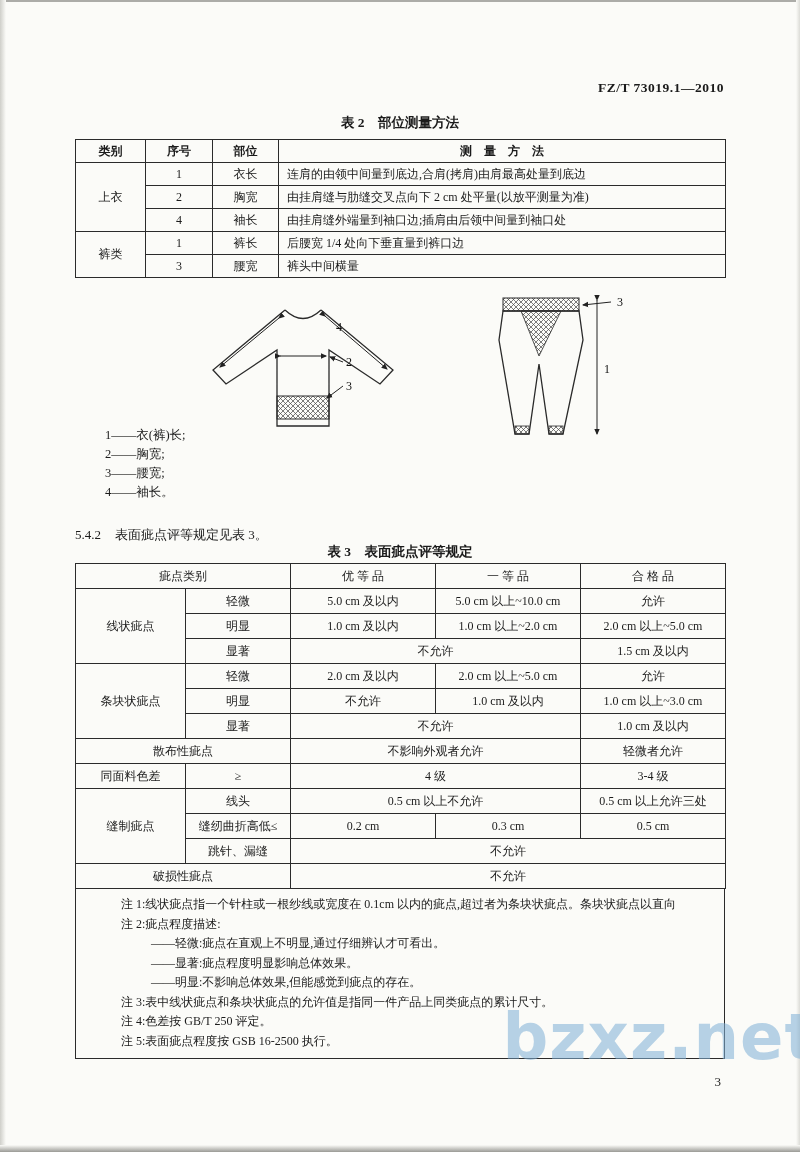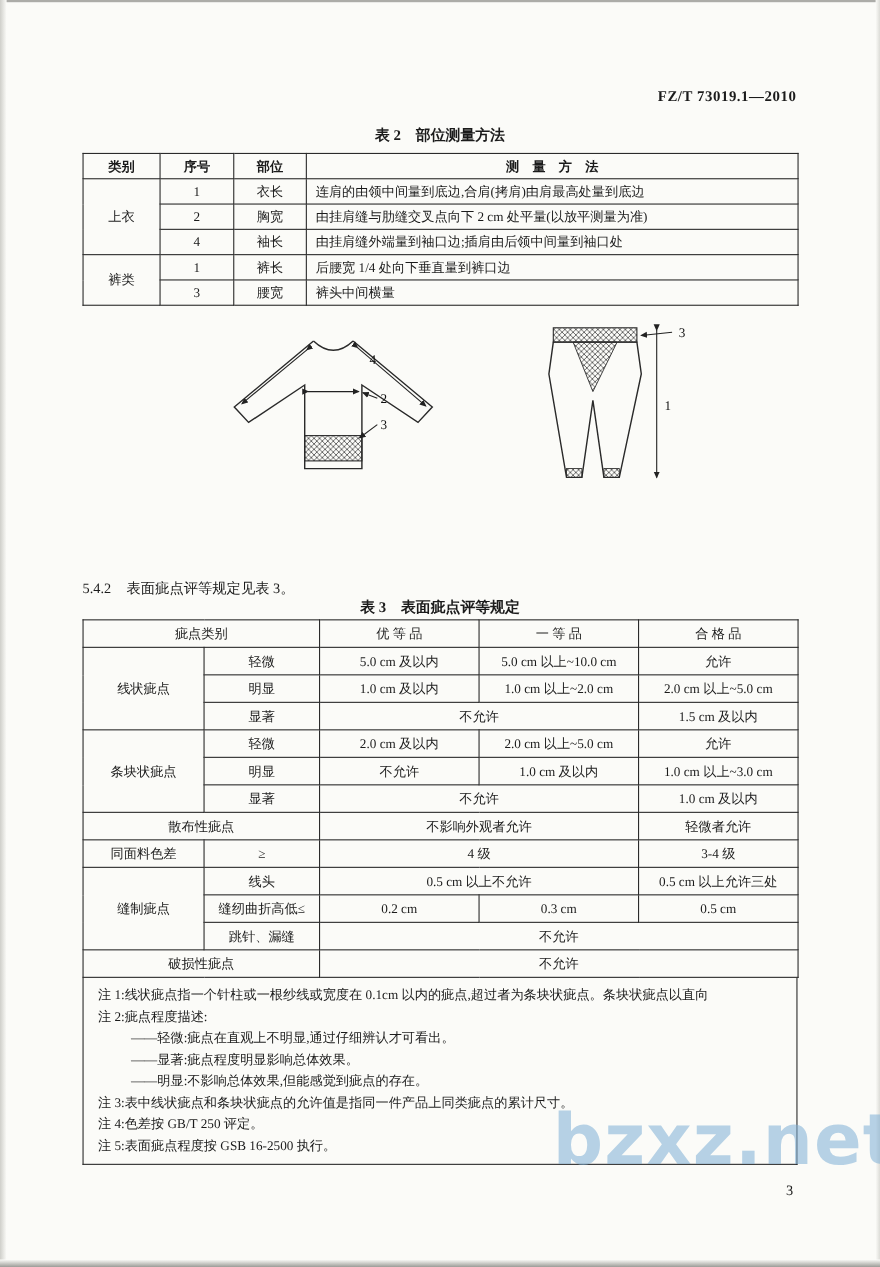--- a/index.html
+++ b/index.html
@@ -37,21 +37,21 @@
   .t3-wrap { position:absolute; top:563px; left:75px; width:650px; }
   .t3 { width:650px; }
   .t3 td { height:25px; }
   .t3 tr.hdr td { font-weight:normal; }
 
   .notes {
     border-left:1px solid #2b2b2b; border-right:1px solid #2b2b2b; border-bottom:1px solid #2b2b2b;
     padding:6px 10px 7px 13px;
     font-size:12px; line-height:19.5px;
   }
-  .note-line { white-space:nowrap; }
+  .note-line { white-space:nowrap;margin-left:32px; }
   .note-line.cont { padding-left:30px; }
 
   .figure { position:absolute; top:292px; left:75px; width:650px; height:155px; }
   .fig-shirt { position:absolute; left:118px; top:4px; }
   .fig-pants { position:absolute; left:396px; top:0; }
   .fig-label { font-family:"Liberation Serif", serif; font-size:12px; fill:#111; }
 
   .legend { position:absolute; top:426px; left:105px; font-size:12.5px; line-height:19px; }
   .section-line { position:absolute; top:526px; left:75px; font-size:13px; }
   .section-line .num { margin-right:14px; }
@@ -165,20 +165,26 @@
       <rect x="78" y="134" width="14" height="8" fill="url(#hatchB)" stroke="#2a2a2a" stroke-width="0.8"></rect>
       <g stroke="#222" stroke-width="1">
         <line x1="126" y1="8" x2="126" y2="142" marker-start="url(#arrB)" marker-end="url(#arrB)"></line>
         <line x1="140" y1="10" x2="112" y2="13" marker-end="url(#arrB)"></line>
       </g>
       <text class="fig-label" x="146" y="14">3</text>
       <text class="fig-label" x="133" y="81">1</text>
     </svg>
   </div>
 
+  <div class="legend">
+    <div class="legend-line">1——衣(裤)长;</div>
+    <div class="legend-line">2——胸宽;</div>
+    <div class="legend-line">3——腰宽;</div>
+    <div class="legend-line">4——袖长。</div>
+  </div>
 
 
   <div class="section-line">
     <span class="num">5.4.2</span><span>表面疵点评等规定见表 3。</span>
   </div>
 
   <div class="t3-title">表 3　表面疵点评等规定</div>
 
   <div class="t3-wrap">
     <table class="doc-table t3">

